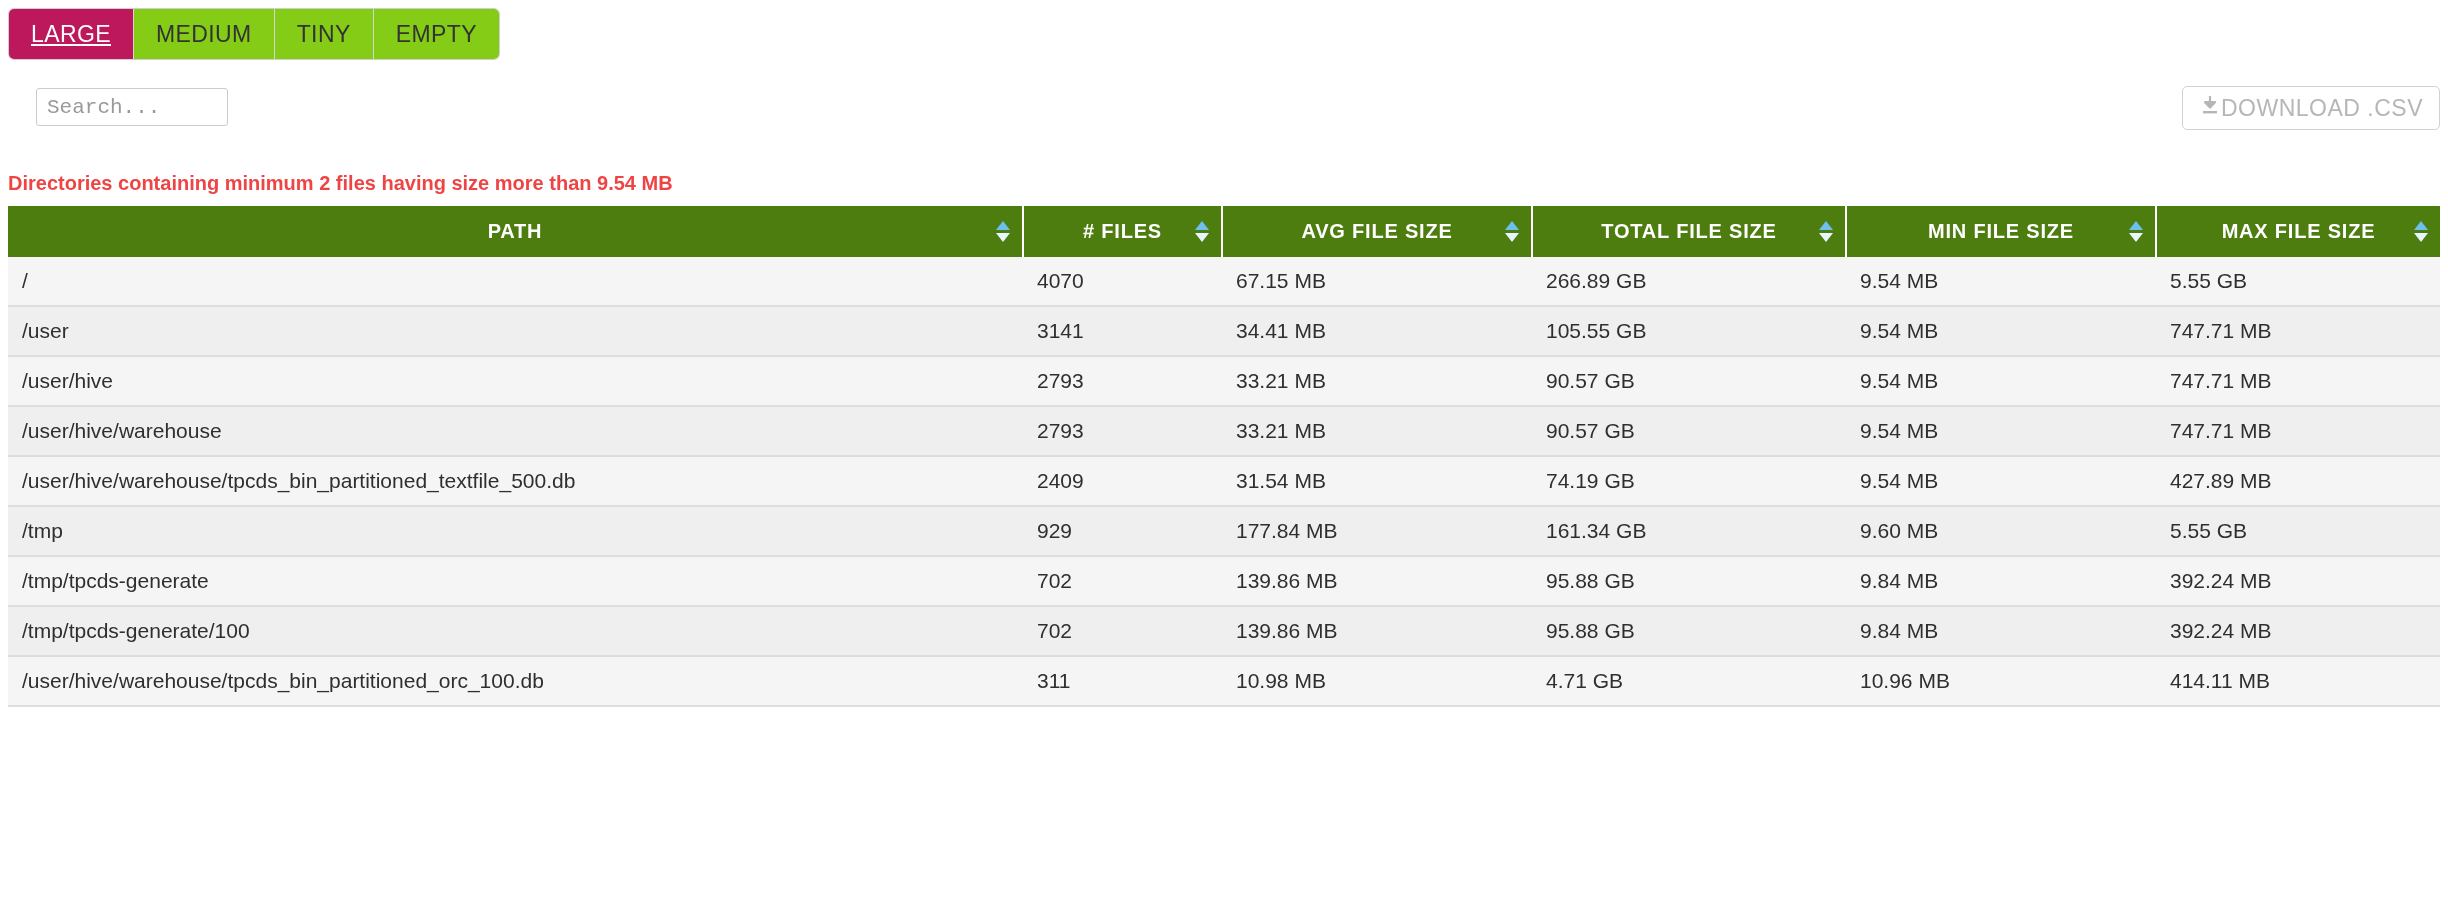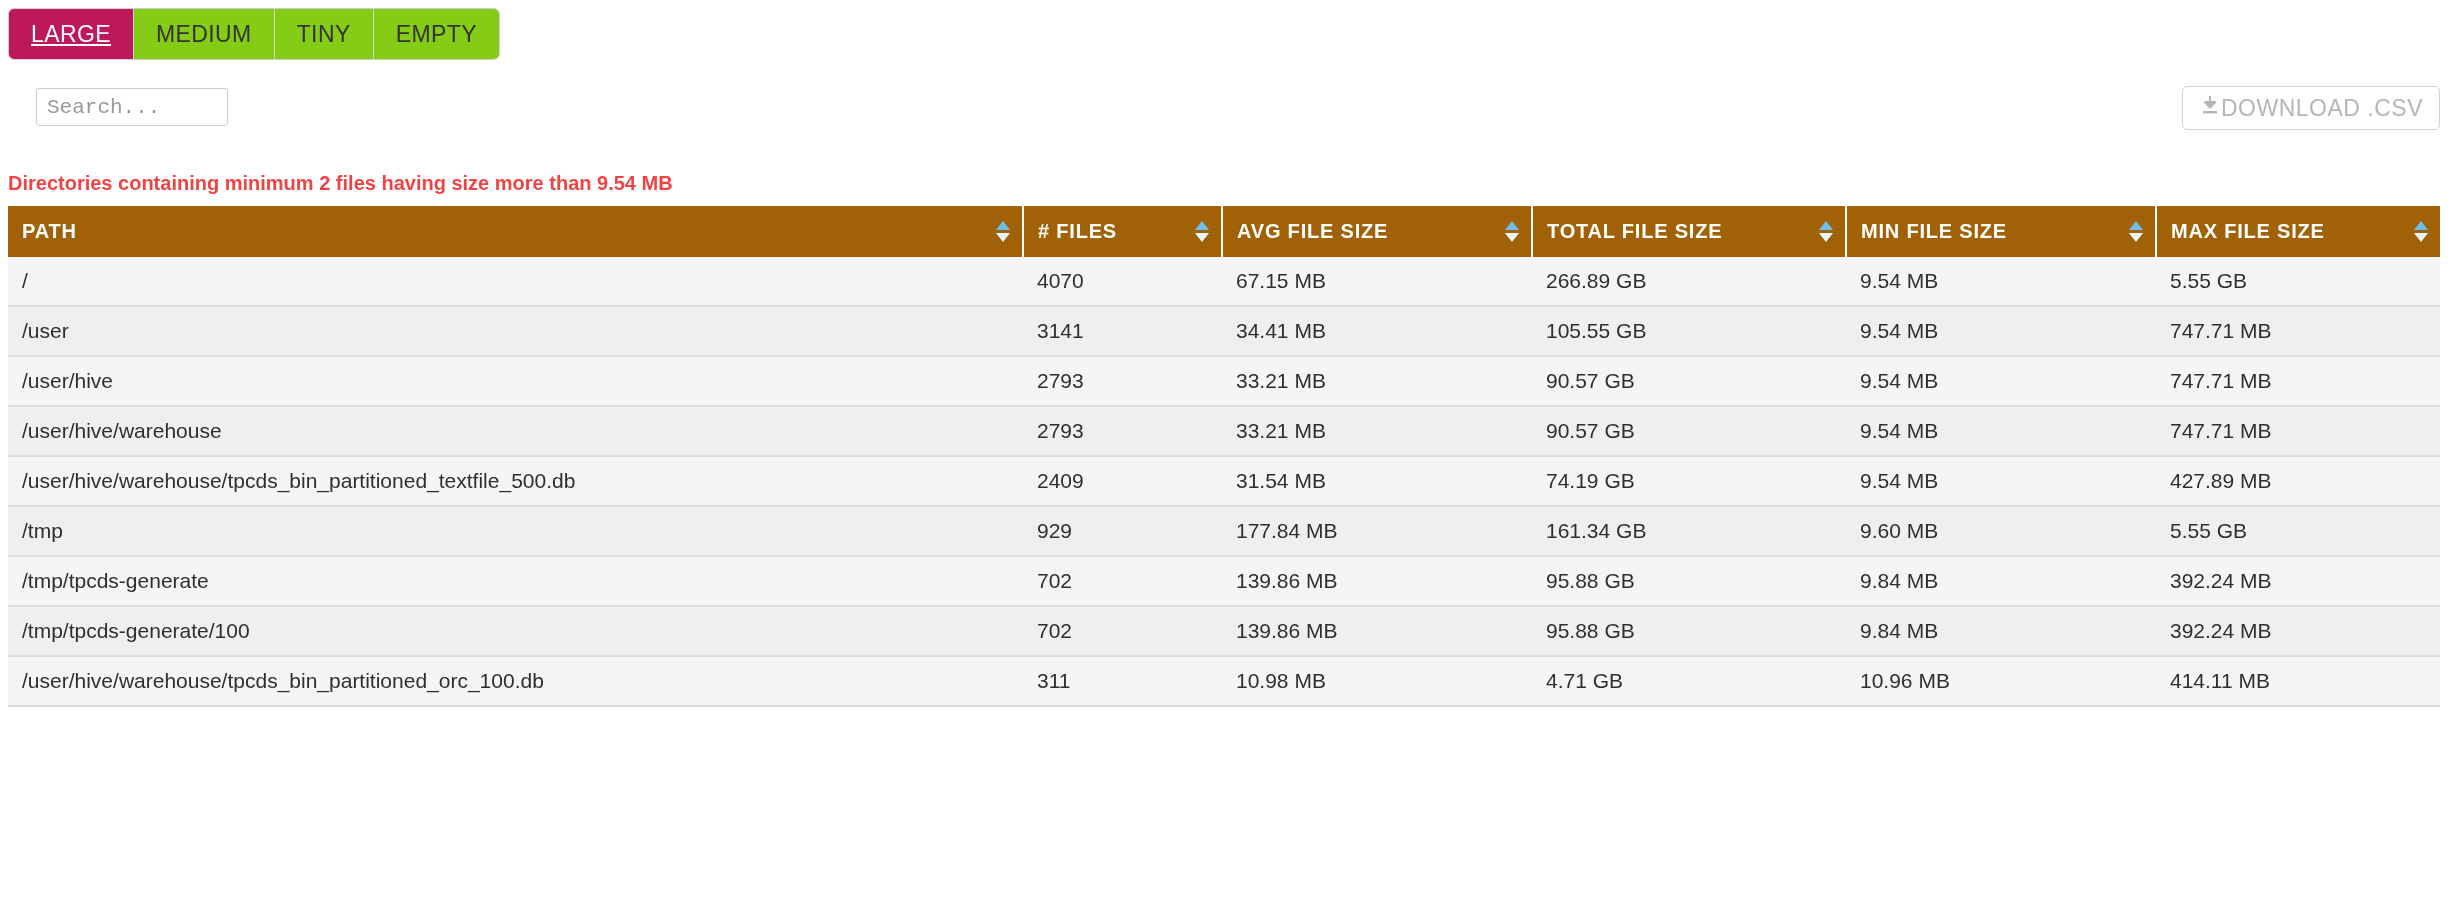--- a/index.html
+++ b/index.html
@@ -119,26 +119,26 @@
     top: 206px;
     width: 2432px;
   }
   table.data {
     width: 100%;
     border-collapse: collapse;
     table-layout: fixed;
     font-size: 21px;
   }
   table.data thead th {
-    background: #a16207;
+    background: #4d7c0f;
     color: #ffffff;
     font-size: 20px;
     font-weight: bold;
     letter-spacing: 0.8px;
-    text-align: left;
+    text-align: center;
     padding: 14px 14px 14px 14px;
     height: 48px;
     box-sizing: border-box;
     border-right: 2px solid #ffffff;
     position: relative;
     cursor: pointer;
     user-select: none;
     white-space: nowrap;
     vertical-align: middle;
   }

